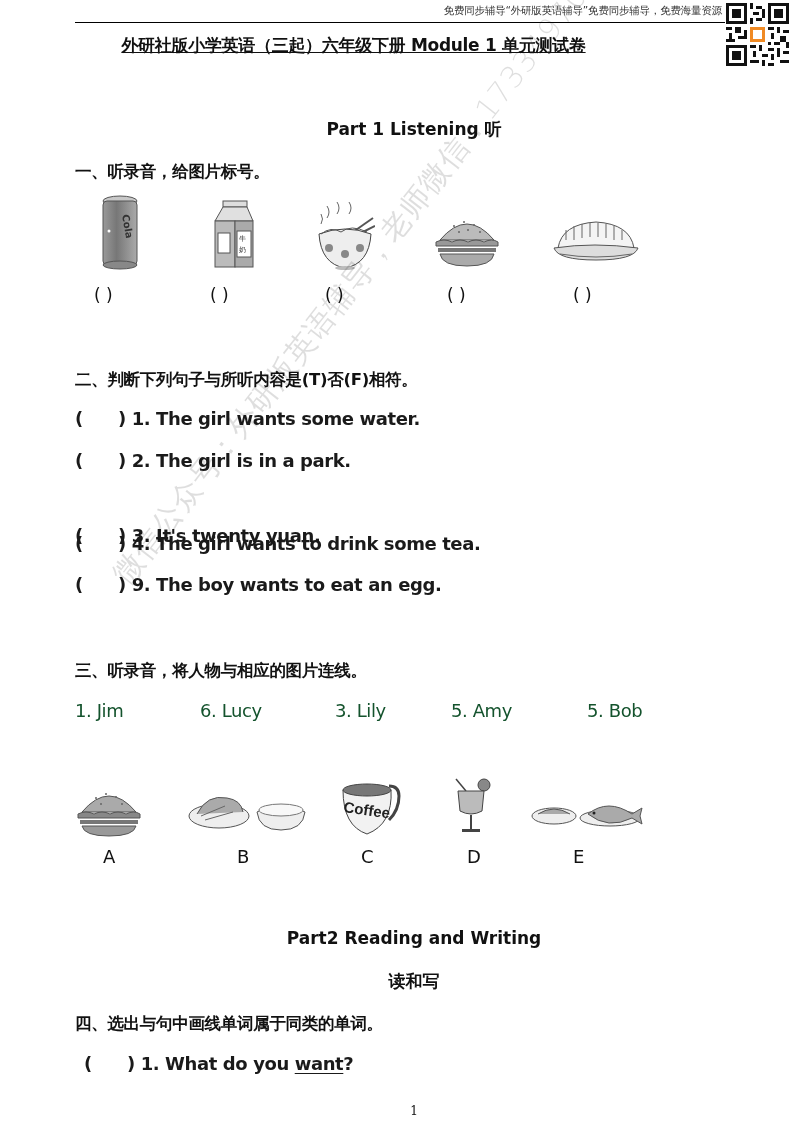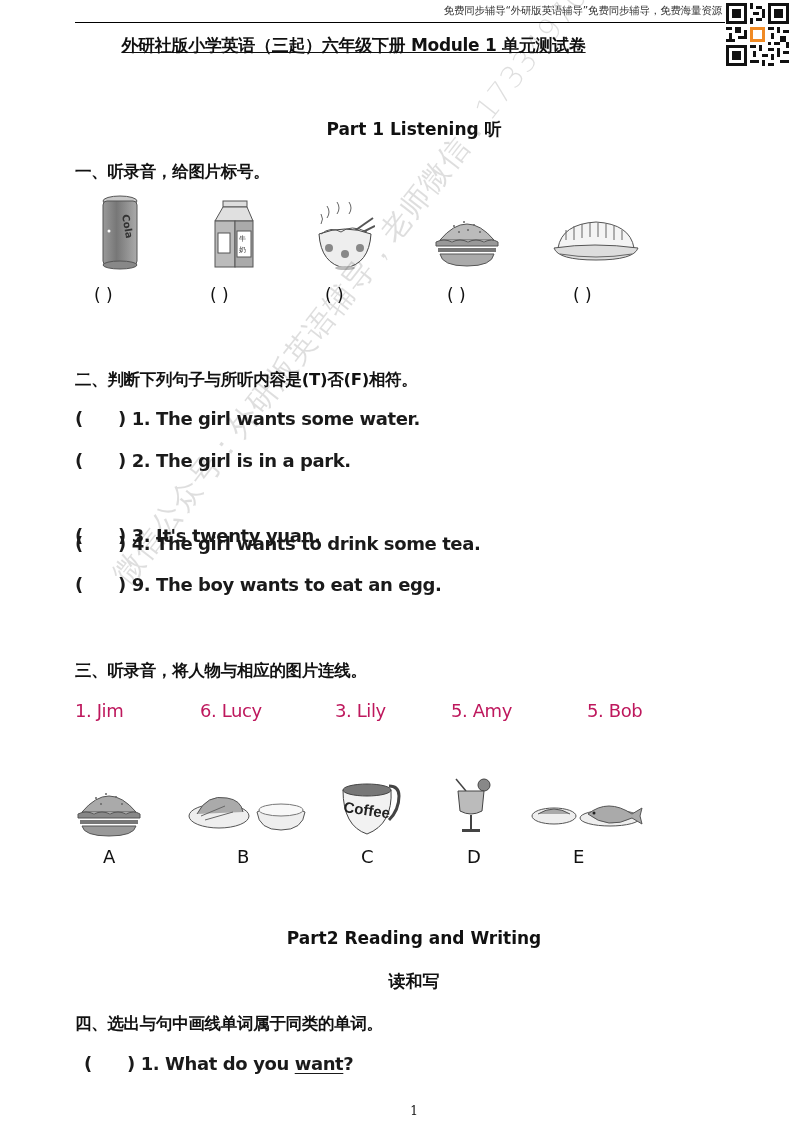--- a/index.html
+++ b/index.html
@@ -8,21 +8,21 @@
   .abs { position: absolute; }
   .header-note { left: 370px; top: 4px; width: 352px; text-align: right; font-size: 10.5px; color: #333; white-space: nowrap; letter-spacing: -0.2px; }
   .header-line { left: 75px; top: 22px; width: 650px; height: 1px; background: #000; }
   .qr { left: 726px; top: 3px; width: 63px; height: 63px; }
   .title { left: 0; width: 707px; top: 34px; text-align: center; font-size: 17px; font-weight: bold; letter-spacing: -0.3px; text-decoration: underline; }
   .part-title { left: 0; width: 828px; text-align: center; font-size: 17px; font-weight: bold; }
   .sec-head { left: 75px; font-size: 16.5px; font-weight: bold; letter-spacing: -0.3px; white-space: nowrap; }
   .q-row { left: 75px; font-size: 18px; white-space: nowrap; font-family: "DejaVu Sans", sans-serif; letter-spacing: -0.4px; color: #1a1a1a; font-weight: bold; }
   .q-row .paren-open { display: inline-block; width: 43px; }
   .paren { font-size: 17px; white-space: nowrap; }
-  .name { font-size: 18px; white-space: nowrap; letter-spacing: -0.4px; color: #be185d; }
+  .name { font-size: 18px; white-space: nowrap; letter-spacing: -0.4px; color: #14532d; }
   .letter { font-size: 18px; }
   .pic { position: absolute; }
   .underline { text-decoration: underline; text-underline-offset: 3px; }
   .page-num { left: 0; width: 828px; text-align: center; top: 1104px; font-size: 12px; font-family: "DejaVu Serif", serif; }
   .watermark { left: 120px; top: 560px; font-size: 30px; color: rgba(0,0,0,0.13); transform: rotate(-52deg); transform-origin: left center; white-space: nowrap; font-weight: 300; pointer-events: none; letter-spacing: 1px; }
 </style>
 </head>
 <body>
 
 <div class="abs header-note">免费同步辅导“外研版英语辅导”免费同步辅导，免费海量资源</div>

